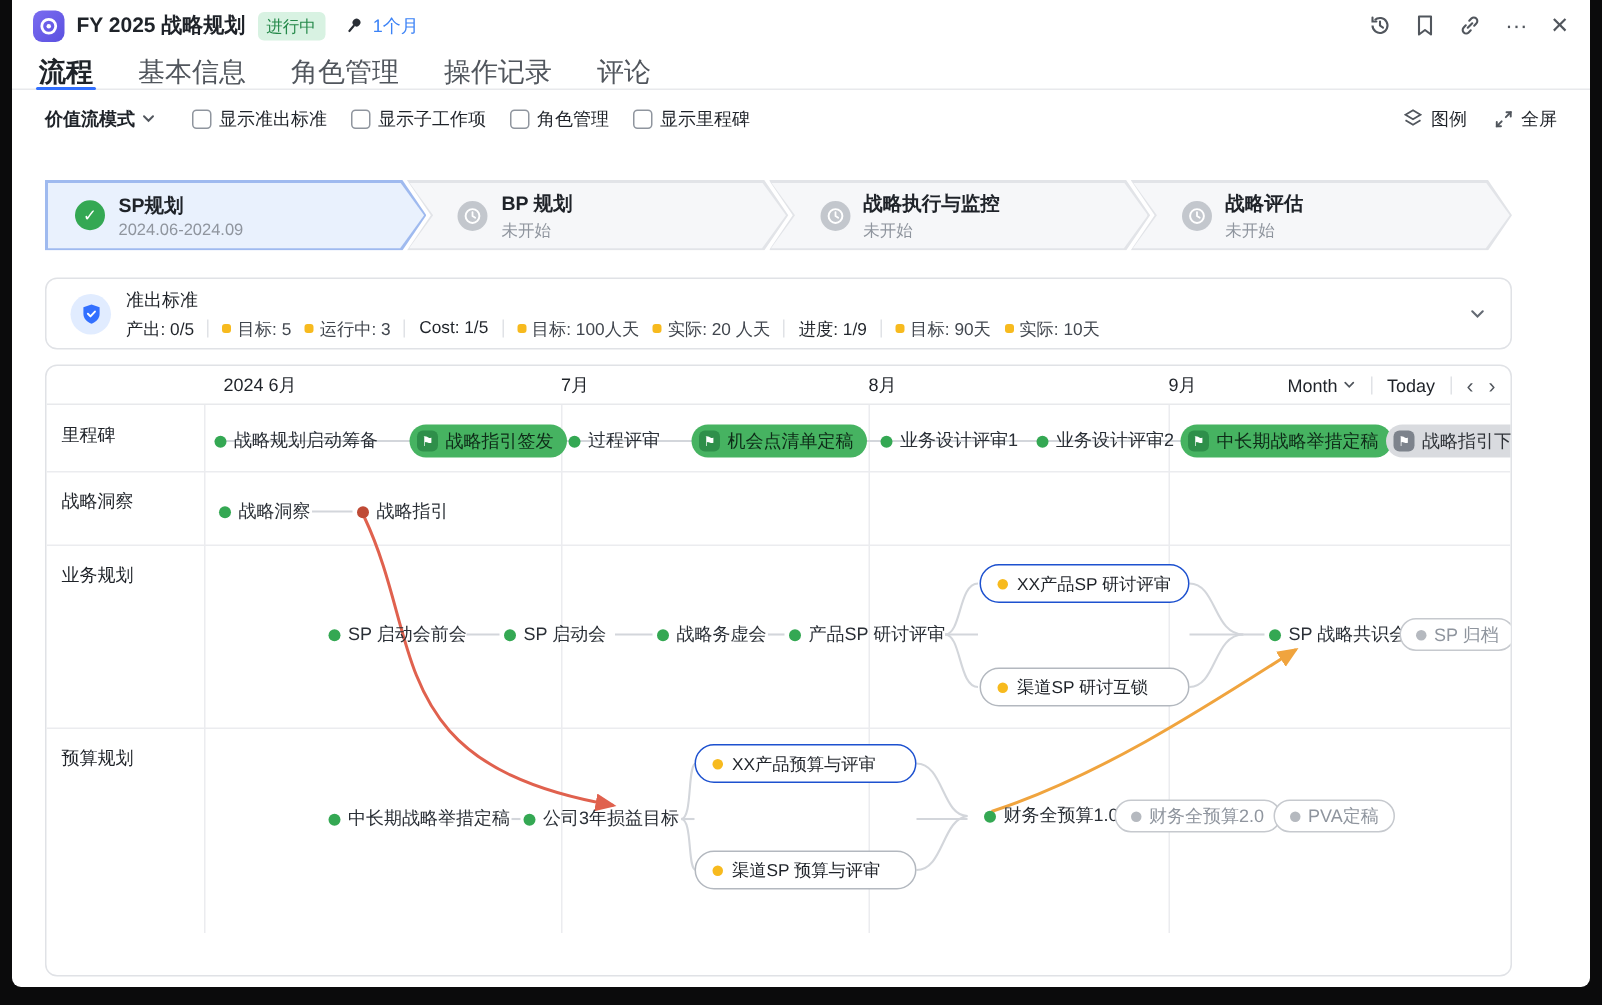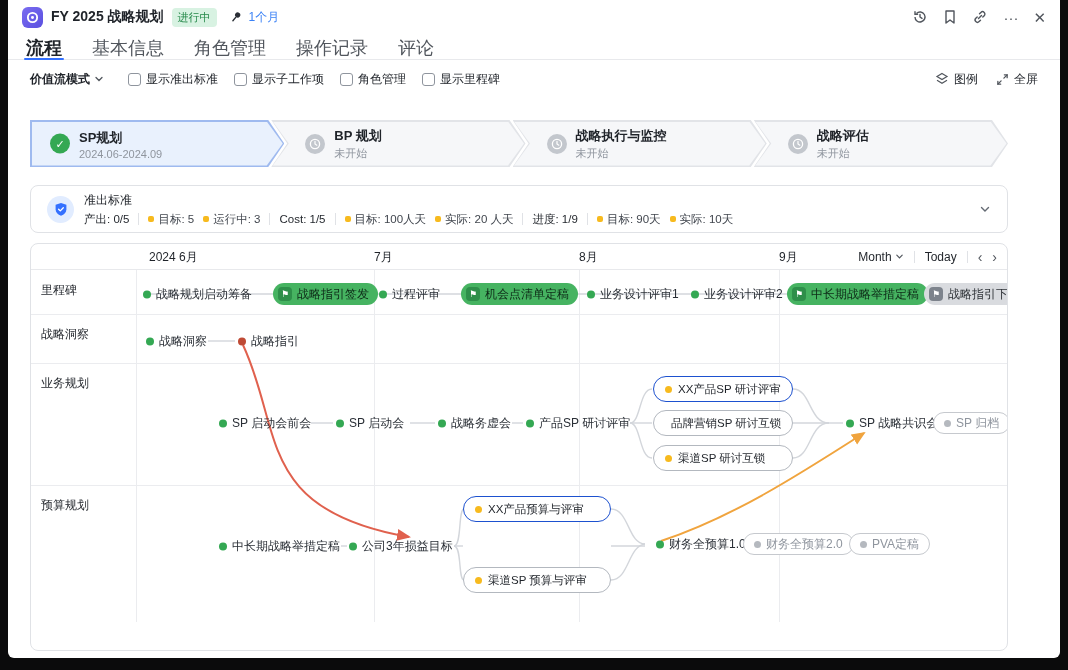--- a/index.html
+++ b/index.html
@@ -440,24 +440,20 @@
             <span class="lbl">战略务虚会</span>
           </div>
         <div class="node" style="left:495px;top:153px">
             <span class="dot"></span>
             <span class="lbl">产品SP 研讨评审</span>
           </div>
         <div class="task-box highlight w140" style="left:622px;top:119px">
             <i class="ydot"></i>
             <span class="lbl">XX产品SP 研讨评审</span>
           </div>
-        <div class="task-box w140" style="left:622px;top:153px">
-            <i class="ydot"></i>
-            <span class="lbl">品牌营销SP 研讨互锁</span>
-          </div>
         <div class="task-box w140" style="left:622px;top:188px">
             <i class="ydot"></i>
             <span class="lbl">渠道SP 研讨互锁</span>
           </div>
         <div class="node" style="left:815px;top:153px">
             <span class="dot"></span>
             <span class="lbl">SP 战略共识会</span>
           </div>
         <div class="ghost-pill" style="left:902px;top:153px">
             <span class="dot gray"></span>

